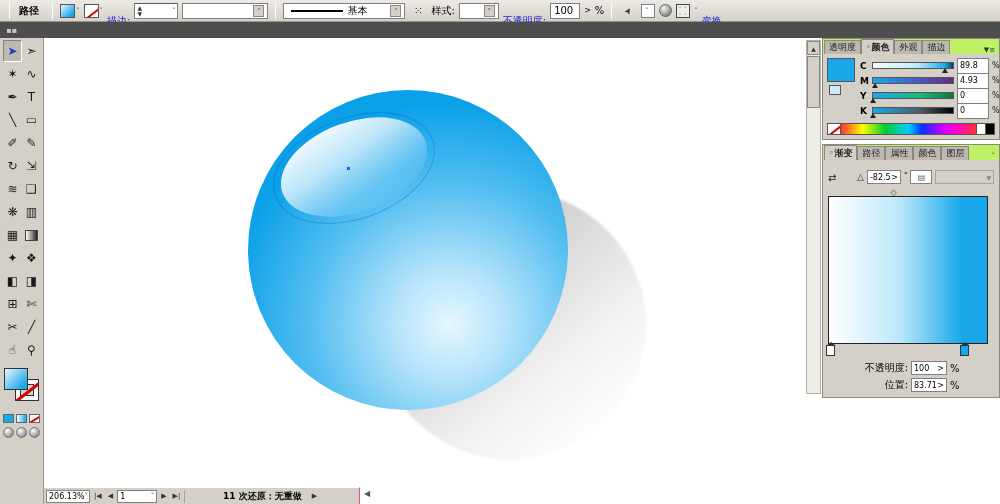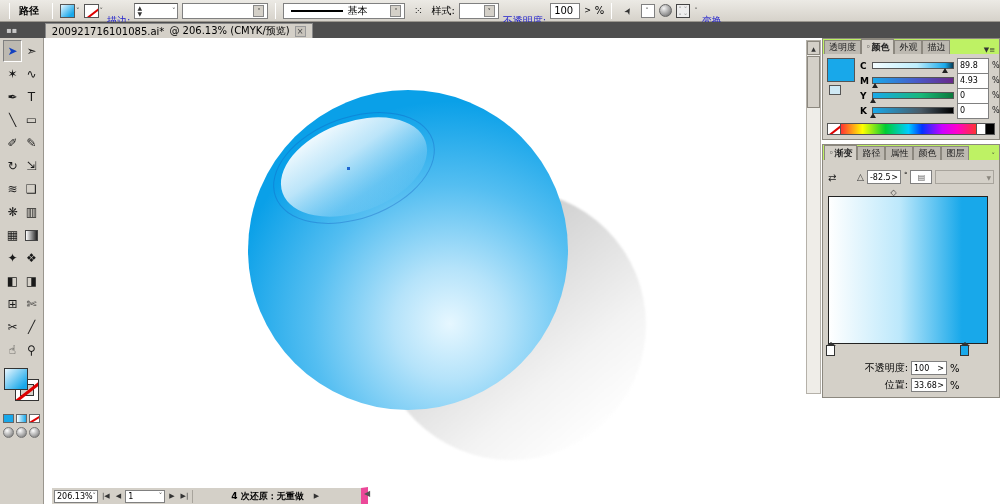--- a/index.html
+++ b/index.html
@@ -152,22 +152,22 @@
   .gstop::before { content:""; position:absolute; left:-1px; top:-4px;
     border-left:5px solid transparent; border-right:5px solid transparent; border-bottom:4px solid #333; }
   .stop-white { background:#fff; }
   .stop-blue { background:#18a8ea; }
   .gopt-row { display:flex; align-items:center; justify-content:flex-start; gap:3px; margin-top:3px; padding-left:28px; }
   .gopt-label { width:52px; text-align:right; }
   .gopt-box { width:36px; height:14px; background:#fff; border:1px solid #808080; font-size:8px;
     display:flex; align-items:center; justify-content:space-between; padding:0 2px; }
 
   
-  .status-bar { position:absolute; left:52px; top:487px; width:316px; height:17px; background:#d4d0c8;
-    border-top:1px solid #fff; border-right:7px solid #ec4899; display:flex; align-items:center; gap:2px; padding:0 2px; }
+  .status-bar { position:absolute; left:44px; top:487px; width:316px; height:17px; background:#d4d0c8;
+    border-top:1px solid #fff; border-right:1px solid #ec4899; display:flex; align-items:center; gap:2px; padding:0 2px; }
   .zoom-box { width:44px; height:13px; background:#fff; border:1px solid #808080; font-size:8px;
     display:flex; align-items:center; justify-content:space-between; padding:0 2px; }
   .nav-btn { font-size:7px; color:#333; padding:0 2px; cursor:pointer; }
   .page-combo { width:40px; height:13px; background:#fff; border:1px solid #808080; font-size:8px;
     display:flex; align-items:center; justify-content:space-between; padding:0 2px; }
   .status-field { flex:1; height:13px; display:flex; align-items:center; justify-content:center; gap:8px;
     border-left:1px solid #a8a49c; font-size:9px; font-weight:bold; }
   .hs-left { position:absolute; left:364px; top:489px; font-size:8px; color:#555; }
 </style>
 </head>
@@ -223,25 +223,20 @@
       <span class="dd-arrow">˅</span>
     </span>
     <span class="sphere-icon"></span>
     <span class="grid-icon"></span>
     <span class="dd-arrow">˅</span>
     <a class="blue-link">变换</a>
   </div>
 
   <div class="tab-bar">
     <span class="dock-grip">▪▪</span>
-    <div class="doc-tab">
-      <span>200921716101085.ai*</span>
-      <span>@ 206.13% (CMYK/预览)</span>
-      <span class="close">×</span>
-    </div>
   </div>
 
   <div class="toolbox">
     <div class="tool-grid" id="tool-grid">
         <div class="tool active">➤</div>
         <div class="tool">➣</div>
         <div class="tool">✶</div>
         <div class="tool">∿</div>
         <div class="tool">✒</div>
         <div class="tool">T</div>
@@ -399,21 +394,21 @@
           <span class="gopt-label">不透明度:</span>
           <span class="gopt-box">
             <span>100</span>
             <span>&gt;</span>
           </span>
           <span>%</span>
         </div>
         <div class="gopt-row">
           <span class="gopt-label">位置:</span>
           <span class="gopt-box">
-            <span>33.68</span>
+            <span>83.71</span>
             <span>&gt;</span>
           </span>
           <span>%</span>
         </div>
       </div>
     </div>
   </div>
 
   <div class="status-bar">
     <span class="zoom-box">
@@ -422,19 +417,19 @@
     </span>
     <span class="nav-btn">|◀</span>
     <span class="nav-btn">◀</span>
     <span class="page-combo">
       <span>1</span>
       <span class="dd-arrow">˅</span>
     </span>
     <span class="nav-btn">▶</span>
     <span class="nav-btn">▶|</span>
     <span class="status-field">
-      <span>4 次还原：无重做</span>
+      <span>11 次还原：无重做</span>
       <span class="nav-btn">▶</span>
     </span>
   </div>
   <span class="hs-left">◀</span>
 
 </div>
 
 </body></html>

